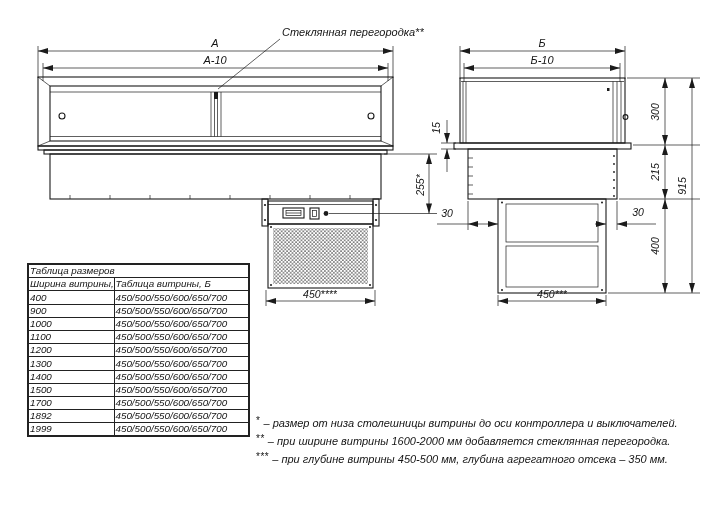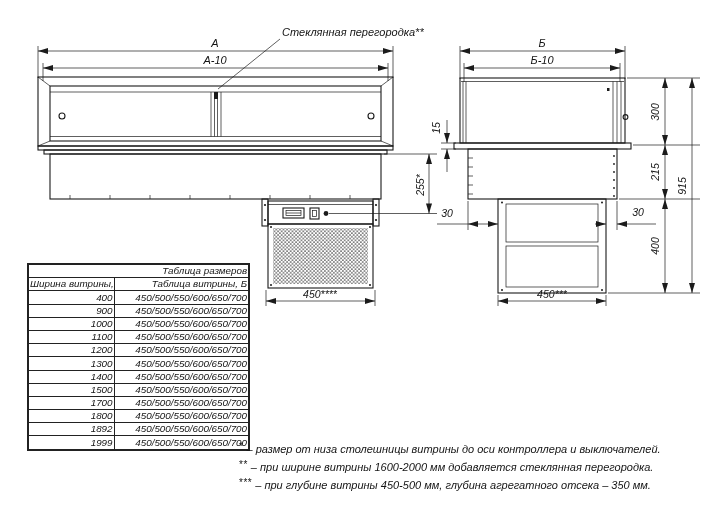--- a/index.html
+++ b/index.html
@@ -7,27 +7,27 @@
           font-family:"Liberation Sans",sans-serif;color:#1b1b1b;}
   svg{position:absolute;left:0;top:0;}
   svg .o{stroke:#1b1b1b;stroke-width:1.1;fill:none;}
   svg .t{stroke:#1b1b1b;stroke-width:0.7;fill:none;}
   svg .f{fill:#1b1b1b;stroke:none;}
   svg text{font:italic 10.5px "Liberation Sans",sans-serif;fill:#141414;stroke:none;}
   svg text.lbl{font-size:11px;}
   
   #size-table{position:absolute;left:27px;top:263px;width:221px;border-collapse:collapse;
               table-layout:fixed;}
-  #size-table td{border:1px solid #222;height:12.2px;padding:0 1px;text-align:right;
+  #size-table td{border:1px solid #222;height:12.2px;padding:0 1px;text-align:left;
                  font:italic 9.8px "Liberation Sans",sans-serif;color:#141414;line-height:1;
                  overflow:hidden;white-space:nowrap;}
   #size-table{border:2px solid #222;}
   #size-table col.c1{width:86px;} #size-table col.c2{width:135px;}
   
-  #footnotes{position:absolute;left:239px;top:413px;width:462px;margin-top:26px;}
+  #footnotes{position:absolute;left:256px;top:413px;width:462px;}
   .fn{font:italic 11px "Liberation Sans",sans-serif;color:#141414;line-height:16.4px;
       white-space:nowrap;}
   .fs{font-style:normal;font-size:10px;vertical-align:2.5px;letter-spacing:0.5px;}
 </style>
 </head>
 <body>
 
 <div id="canvas">
 
 <svg width="720" height="506" viewBox="0 0 720 506">
@@ -282,24 +282,20 @@
         </tr>
     <tr>
           <td>1500</td>
           <td>450/500/550/600/650/700</td>
         </tr>
     <tr>
           <td>1700</td>
           <td>450/500/550/600/650/700</td>
         </tr>
     <tr>
-          <td>1800</td>
-          <td>450/500/550/600/650/700</td>
-        </tr>
-    <tr>
           <td>1892</td>
           <td>450/500/550/600/650/700</td>
         </tr>
     <tr>
           <td>1999</td>
           <td>450/500/550/600/650/700</td>
         </tr>
   </tbody>
 </table>
 

